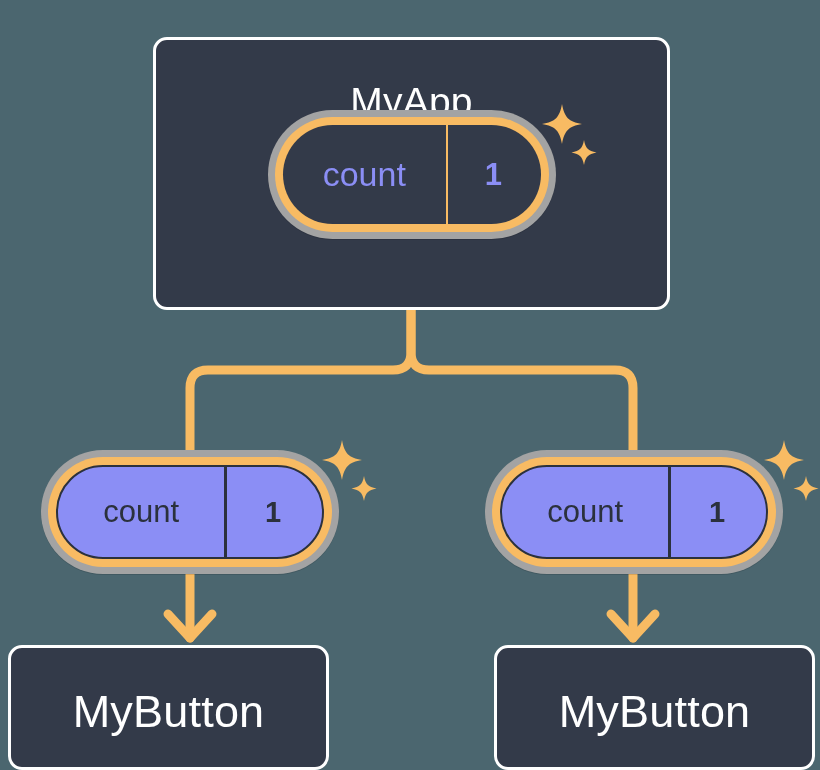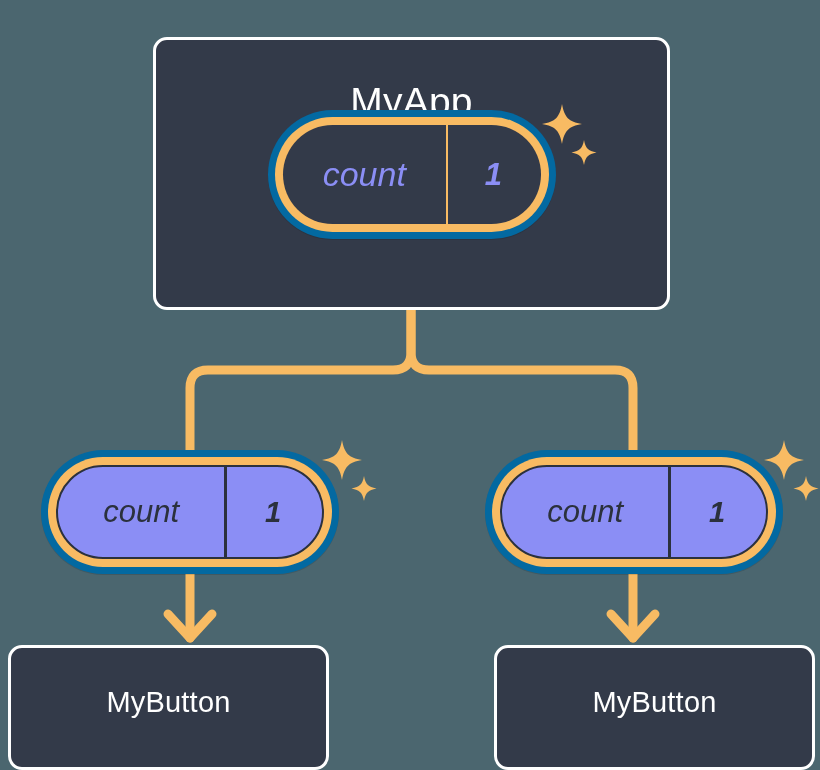--- a/index.html
+++ b/index.html
@@ -35,31 +35,30 @@
     color: #ffffff;
     font-weight: 400;
     letter-spacing: .2px;
   }
 
   #myapp-box { left: 153px; top: 13px; width: 517px; height: 273px; margin-top: 24px; }
   #myapp-title { top: 40px; font-size: 39px; }
 
   #mybutton-box-left  { left: 8px;   top: 645px; width: 321px; height: 125px; border-bottom-left-radius:14px; border-bottom-right-radius:14px;}
   #mybutton-box-right { left: 494px; top: 645px; width: 321px; height: 125px; }
-  .mybutton-title { top: 38px; font-size: 29px; }
+  .mybutton-title { top: 38px; font-size: 45px; }
 
   
   .pill {
     position: absolute;
     box-sizing: border-box;
     border-radius: 999px;
-    background: #0369a1;              
+    background: #a3a3a3;              
     padding: 7px;
     filter: drop-shadow(0 1px 0 rgba(0,0,0,.12));
-    font-style: italic;
   }
   .pill-inner {
     box-sizing: border-box;
     width: 100%;
     height: 100%;
     border-radius: 999px;
     background: #f8bb63;              
     padding: 8px;
   }
   .pill-face {

